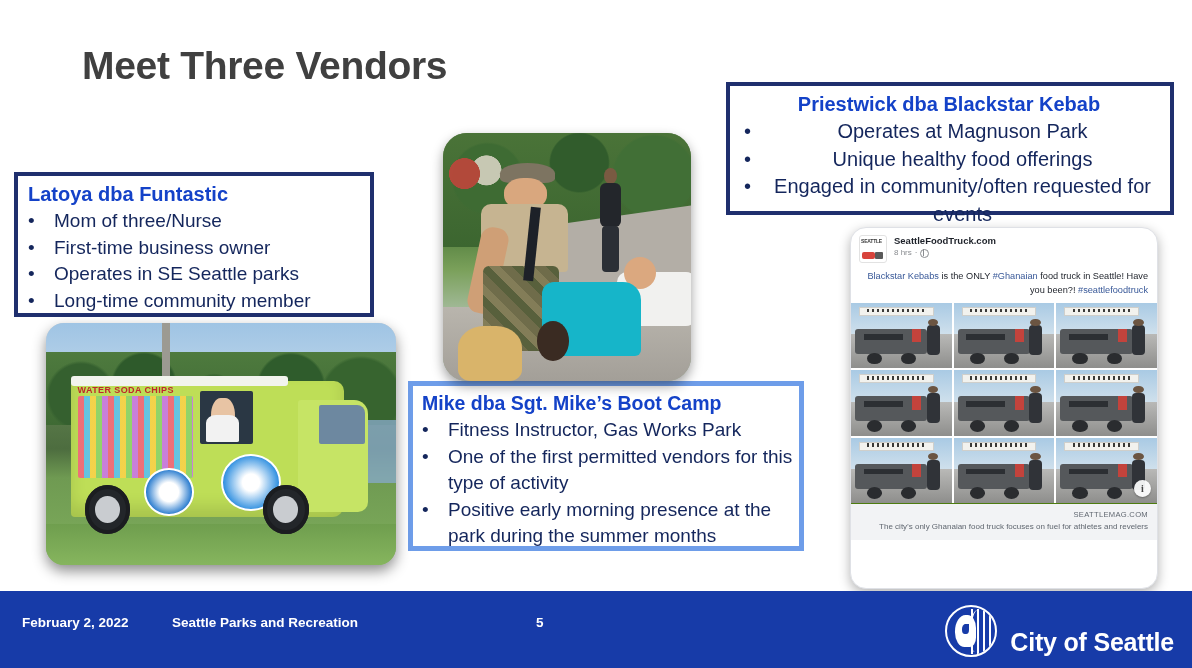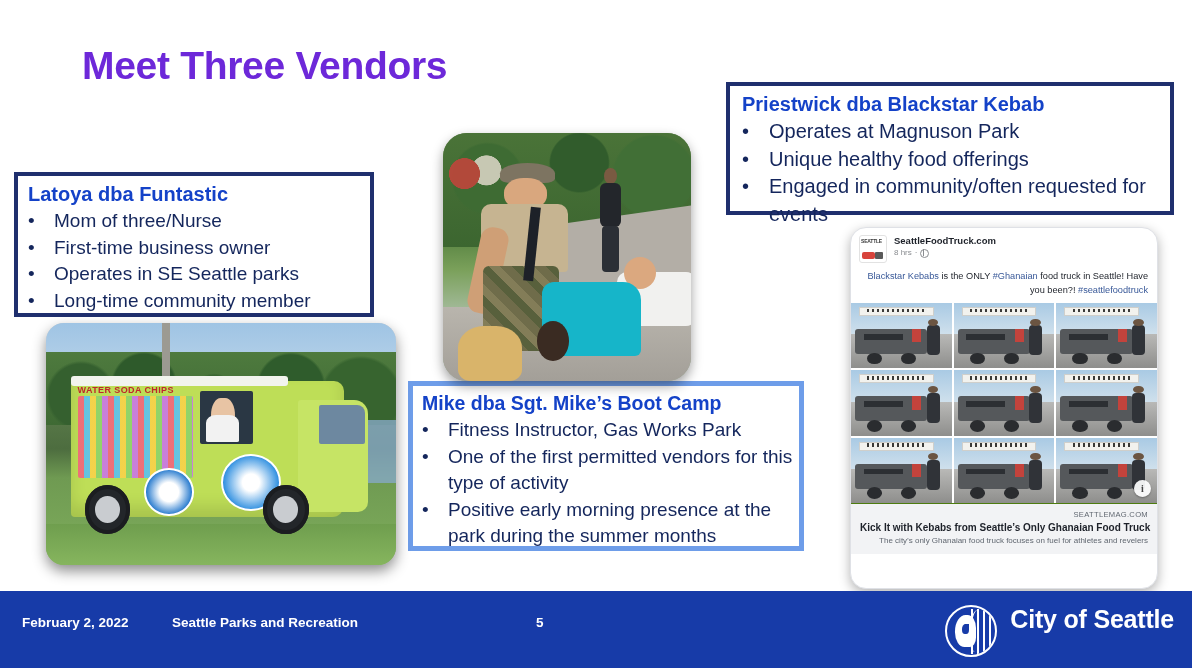--- a/index.html
+++ b/index.html
@@ -3,38 +3,38 @@
 <meta charset="utf-8">
 <style>
   html,body{margin:0;padding:0;background:#ffffff;}
   body{width:1192px;height:668px;position:relative;overflow:hidden;
        font-family:"Liberation Sans","DejaVu Sans",sans-serif;}
 
   .slide{position:absolute;left:0;top:0;width:1192px;height:668px;background:#fff;}
 
   
   .title{position:absolute;left:82px;top:44px;font-size:39px;font-weight:bold;
-         color:#6d28d9;letter-spacing:-0.3px;white-space:nowrap;}
+         color:#404040;letter-spacing:-0.3px;white-space:nowrap;}
 
   
   .box{position:absolute;background:#ffffff;box-sizing:border-box;}
   .box .bx-head{font-weight:bold;color:#1442c8;}
   .box ul{list-style:none;margin:0;padding:0;}
   .box li{display:flex;align-items:flex-start;}
   .box li .bul{flex:0 0 auto;}
   .box li .txt{flex:1 1 auto;}
 
   
   #box-latoya{left:14px;top:172px;width:360px;height:145px;border:4px solid #1f2f6e;padding:6px 8px 8px 10px;}
   #box-latoya .bx-head{font-size:20px;line-height:25px;margin-bottom:1px;}
   #box-latoya li{font-size:19px;line-height:26.5px;color:#14265c;}
   #box-latoya li .bul{width:26px;}
 
   
-  #box-priest{left:726px;top:82px;width:448px;height:133px;border:4px solid #1f2f6e;padding:5px 6px 0 12px;}
+  #box-priest{left:726px;top:82px;width:448px;height:133px;border:4px solid #1f2f6e;padding:5px 6px 0 4px;text-align:center;}
   #box-priest .bx-head{font-size:20px;line-height:26px;margin-bottom:1px;}
   #box-priest li{font-size:20px;line-height:27.5px;color:#14265c;}
   #box-priest li .bul{width:27px;}
   #box-priest li .txt{max-width:408px;}
 
   
   #box-mike{left:408px;top:381px;width:396px;height:170px;border:5px solid #6e9de9;padding:5px 5px 0 9px;}
   #box-mike .bx-head{font-size:19.5px;line-height:25px;margin-bottom:1px;}
   #box-mike li{font-size:19px;line-height:26.5px;color:#14265c;}
   #box-mike li .bul{width:26px;}
@@ -147,21 +147,21 @@
   .fb-link{background:#f2f3f5;border-top:1px solid #4d7c0f;padding:5px 9px 7px 9px;}
   .fb-link .dom{font-size:7.6px;color:#606770;letter-spacing:.3px;line-height:11px;}
   .fb-link .hl{font-size:10px;font-weight:bold;color:#1d2129;line-height:13px;margin-top:1px;white-space:nowrap;}
   .fb-link .ds{font-size:8px;color:#606770;line-height:12px;margin-top:1px;white-space:nowrap;}
 
   
   .footer{position:absolute;left:0;top:591px;width:1192px;height:77px;background:#173ba8;}
   .f-date{position:absolute;left:22px;top:24px;font-size:13.5px;font-weight:bold;color:#fff;}
   .f-org{position:absolute;left:172px;top:24px;font-size:13.5px;font-weight:bold;color:#fff;}
   .f-page{position:absolute;left:536px;top:24px;font-size:13.5px;font-weight:bold;color:#fff;}
-  .f-brand{position:absolute;right:18px;top:14px;display:flex;align-items:flex-start;gap:13px;}
+  .f-brand{position:absolute;right:18px;top:14px;display:flex;align-items:flex-end;gap:13px;}
   .f-brand .seal{width:48px;height:48px;border-radius:50%;border:2px solid #fff;position:relative;overflow:hidden;}
   .f-brand .seal .lines{position:absolute;right:2px;top:2px;width:46%;height:94%;
       background:repeating-linear-gradient(90deg,#fff 0 2px,transparent 2px 6px);}
   .f-brand .seal .face{position:absolute;left:16%;top:16%;width:44%;height:68%;background:#fff;
       border-radius:50% 40% 30% 45%;}
   .f-brand .seal .face:after{content:"";position:absolute;left:34%;top:30%;width:34%;height:30%;background:#173ba8;border-radius:50% 0 40% 40%;}
   .f-brand .seal .arc{position:absolute;left:46%;top:6%;width:26%;height:88%;border-left:2px solid #fff;border-radius:60% 0 0 40%;}
   .f-brand .bname{font-size:25px;font-weight:bold;color:#fff;letter-spacing:-.2px;}
 </style>
 </head>
@@ -422,21 +422,20 @@
           </div>
           <div class="wheel"></div>
           <div class="wheel2"></div>
           <div class="redbox"></div>
           <div class="person"></div>
         <div class="fb-info">i</div>
       </div>
     </div>
     <div class="fb-link">
       <div class="dom">SEATTLEMAG.COM</div>
-      <div class="hl">Kick It with Kebabs from Seattle’s Only Ghanaian Food Truck</div>
       <div class="ds">The city’s only Ghanaian food truck focuses on fuel for athletes and revelers</div>
     </div>
   </div>
 
   <div class="footer">
     <div class="f-date">February 2, 2022</div>
     <div class="f-org">Seattle Parks and Recreation</div>
     <div class="f-page">5</div>
     <div class="f-brand">
       <div class="seal">

